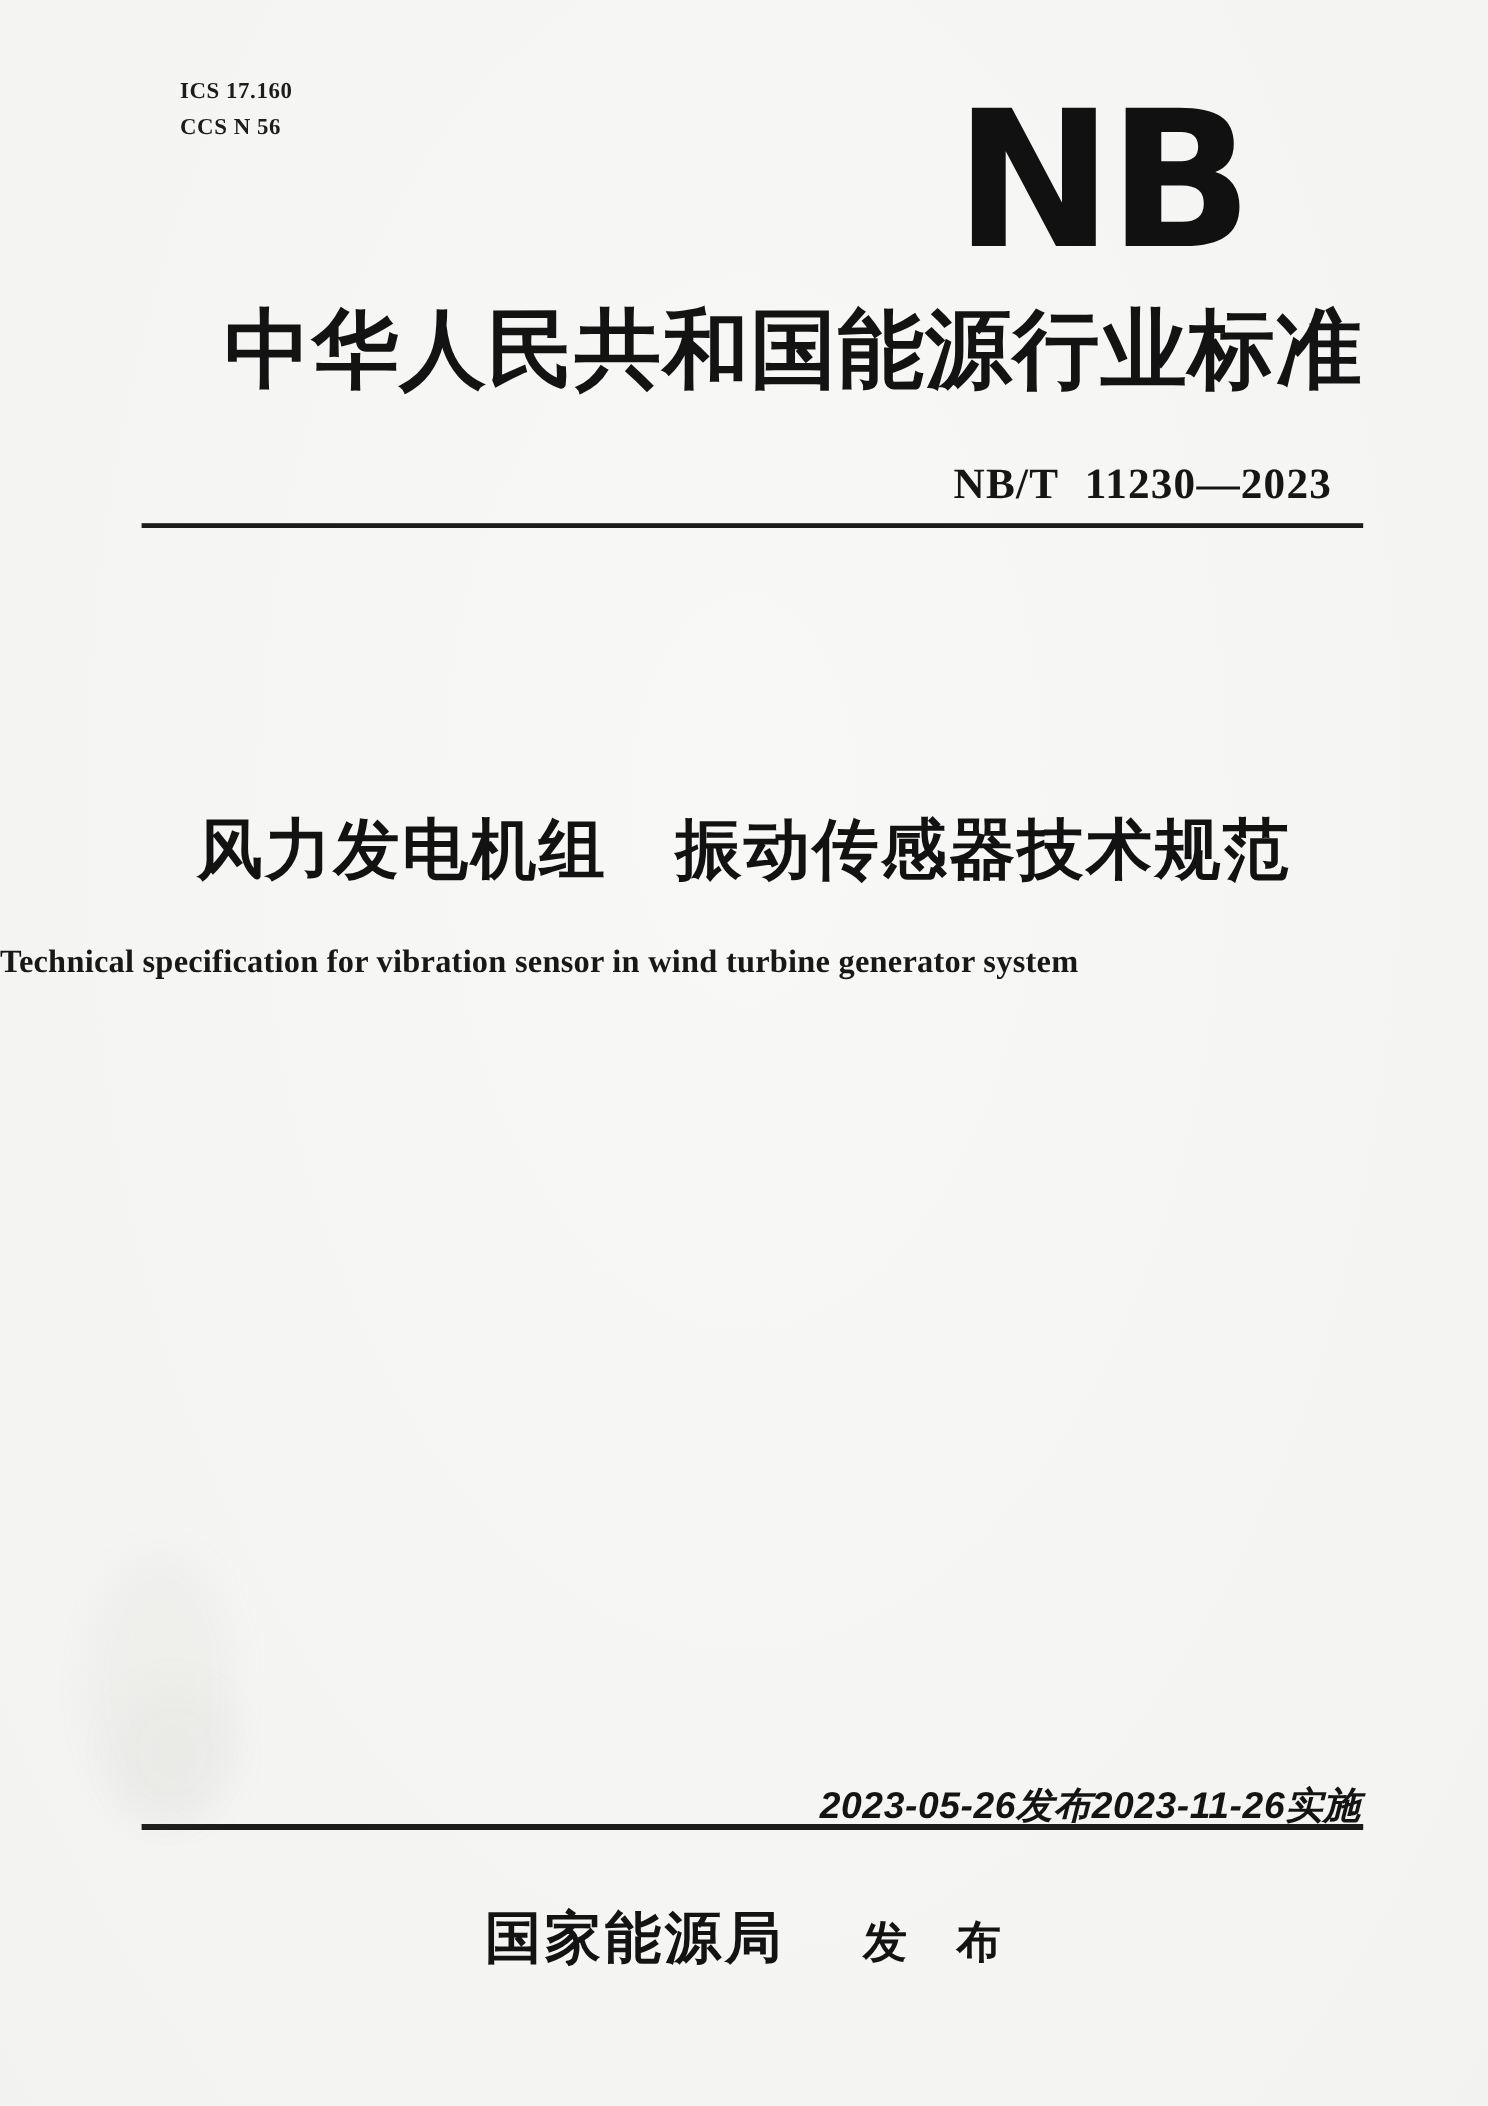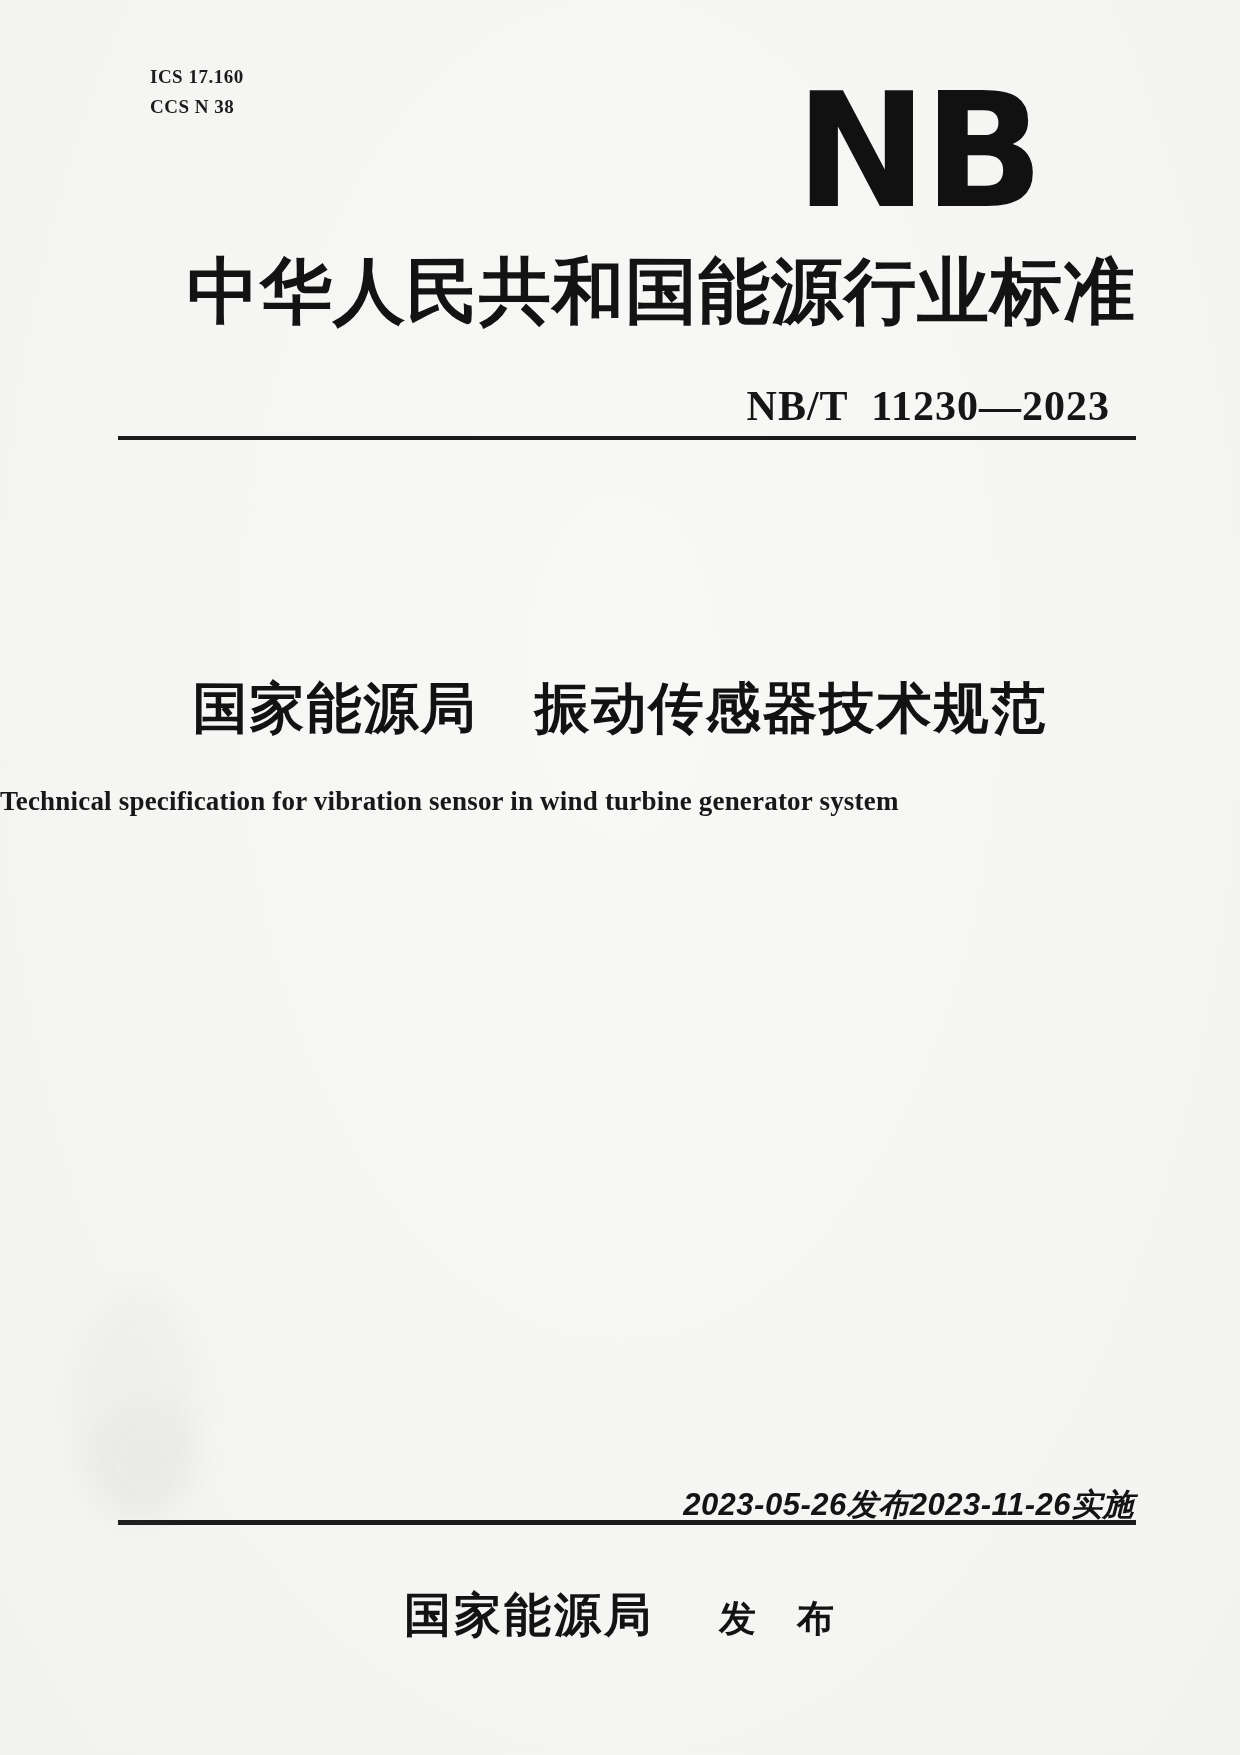--- a/index.html
+++ b/index.html
@@ -55,21 +55,21 @@
     white-space: nowrap;
     color: #131313;
   }
 
   .std-number {
     position: absolute;
     right: 130px;
     top: 382px;
     font-family: "Liberation Serif", "DejaVu Serif", serif;
     font-weight: bold;
-    font-size: 42px;
+    font-size: 36px;
     word-spacing: 12px;
     letter-spacing: 1px;
     color: #161616;
   }
 
   .rule {
     position: absolute;
     left: 118px;
     width: 1018px;
     background: #1b1b1b;
@@ -153,32 +153,32 @@
   .artifact-1 { left: 70px; top: 1290px; width: 130px; height: 230px; opacity: 0.05; }
   .artifact-2 { left: 90px; top: 1400px; width: 110px; height: 120px; opacity: 0.05; }
 </style>
 </head>
 <body>
 
 <div class="page">
 
   <div class="ics-block">
     <div>ICS 17.160</div>
-    <div>CCS N 38</div>
+    <div>CCS N 56</div>
   </div>
 
   <div class="nb-logo">NB</div>
 
   <div class="category-title">中华人民共和国能源行业标准</div>
 
   <div class="std-number">NB/T 11230—2023</div>
 
   <div class="rule rule-top"></div>
 
-  <div class="title-cn">国家能源局　振动传感器技术规范</div>
+  <div class="title-cn">风力发电机组　振动传感器技术规范</div>
 
   <div class="title-en">Technical specification for vibration sensor in wind turbine generator system</div>
 
   <div class="dates-row">
     <span>2023-05-26发布</span>
     <span>2023-11-26实施</span>
   </div>
 
   <div class="rule rule-bottom"></div>
 

